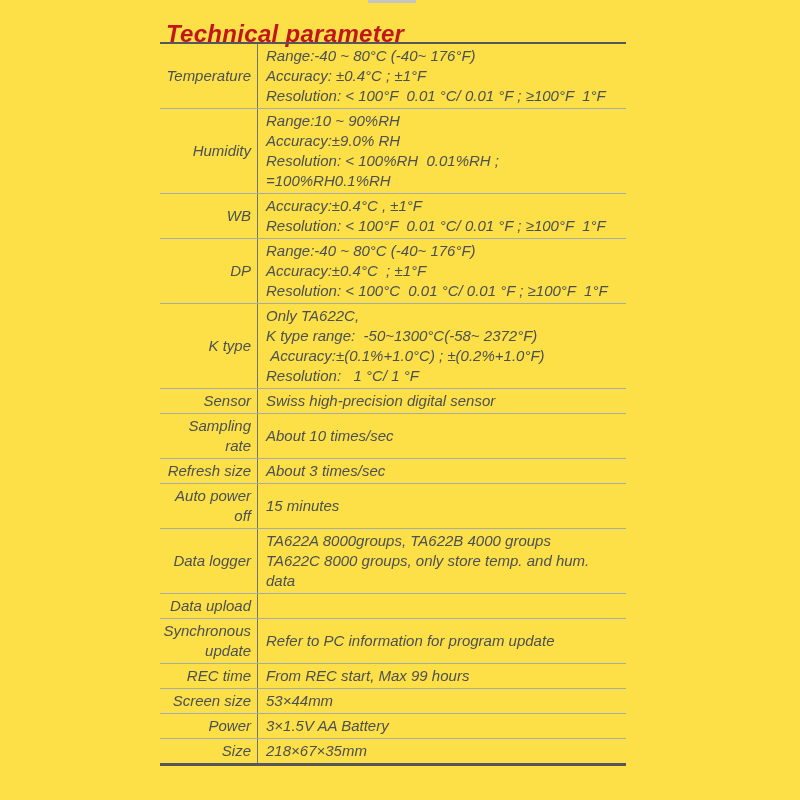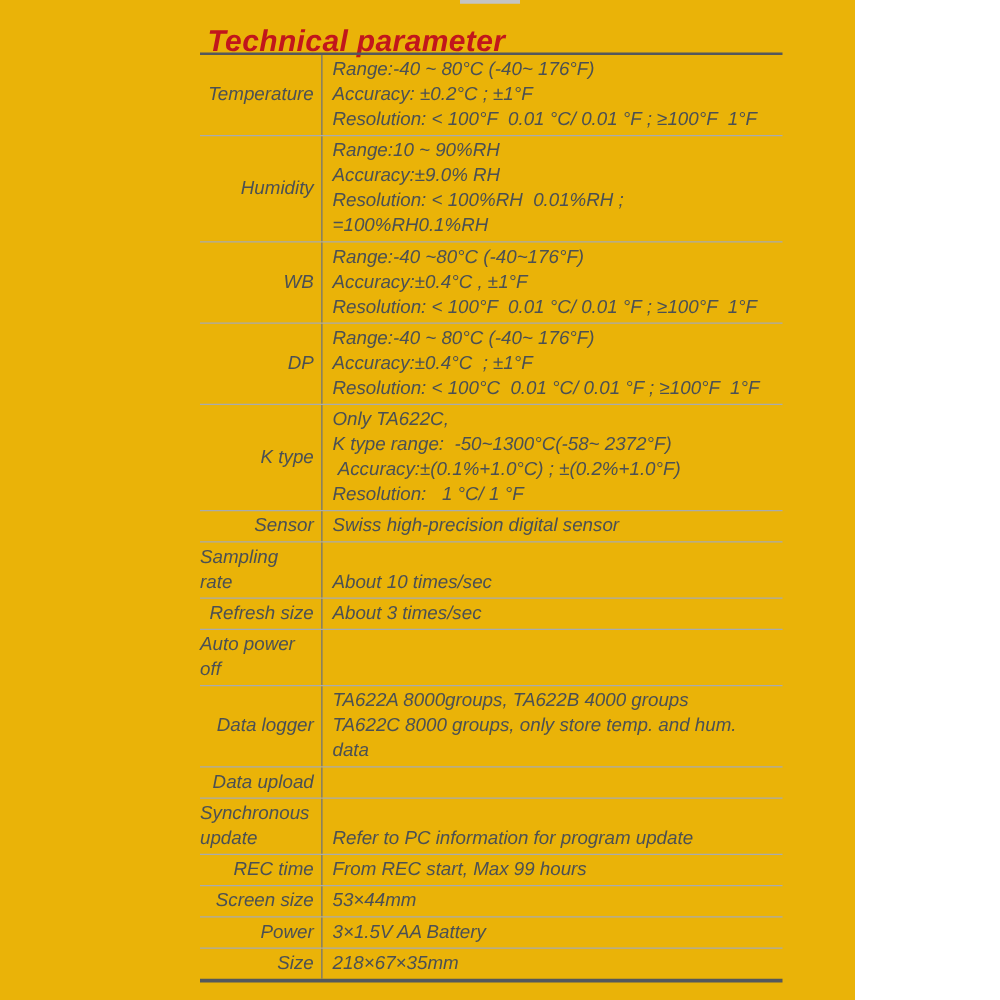--- a/index.html
+++ b/index.html
@@ -7,22 +7,22 @@
     background: #ffffff;
     width: 800px; height: 800px;
     overflow: hidden;
   }
   body {
     font-family: "Liberation Sans", sans-serif;
     color: #4b5054;
   }
   .page {
     position: relative;
-    width: 684px; height: 800px;
-    background: #eab308;
+    width: 800px; height: 800px;
+    background: #fde047;
   }
   .remnant {
     position: absolute;
     left: 368px; top: 0;
     width: 48px; height: 3px;
     background: #c4c4c4;
   }
   .title {
     position: absolute;
     left: 166px; top: 4px;
@@ -50,60 +50,60 @@
   }
   .row:last-child { border-bottom: none; }
   .cell-label {
     flex: 0 0 98px;
     width: 98px;
     box-sizing: border-box;
     border-right: 1px solid #6f7377;
     display: flex;
     align-items: center;
     justify-content: flex-end;
+    text-align: right;
     padding: 2px 6px 2px 0;
   }
   .cell-value {
     flex: 1;
     display: flex;
     flex-direction: column;
-    justify-content: flex-end;
+    justify-content: center;
     padding: 2px 4px 2px 8px;
   }
   .value-line { white-space: pre-wrap; }
 </style>
 </head>
 <body>
 
 <div class="page">
   <div class="remnant"></div>
   <h1 class="title">Technical parameter</h1>
   <div class="spec-table">
   <div class="row">
     <div class="cell-label">Temperature</div>
     <div class="cell-value">
           <div class="value-line">Range:-40 ~ 80°C (-40~ 176°F)</div>
-          <div class="value-line">Accuracy: ±0.2°C ; ±1°F</div>
+          <div class="value-line">Accuracy: ±0.4°C ; ±1°F</div>
           <div class="value-line">Resolution: &lt; 100°F  0.01 °C/ 0.01 °F ; ≥100°F  1°F</div>
         </div>
   </div>
 
   <div class="row">
     <div class="cell-label">Humidity</div>
     <div class="cell-value">
           <div class="value-line">Range:10 ~ 90%RH</div>
           <div class="value-line">Accuracy:±9.0% RH</div>
           <div class="value-line">Resolution: &lt; 100%RH  0.01%RH ; =100%RH0.1%RH</div>
         </div>
   </div>
 
   <div class="row">
     <div class="cell-label">WB</div>
     <div class="cell-value">
-          <div class="value-line">Range:-40 ~80°C (-40~176°F)</div>
           <div class="value-line">Accuracy:±0.4°C , ±1°F</div>
           <div class="value-line">Resolution: &lt; 100°F  0.01 °C/ 0.01 °F ; ≥100°F  1°F</div>
         </div>
   </div>
 
   <div class="row">
     <div class="cell-label">DP</div>
     <div class="cell-value">
           <div class="value-line">Range:-40 ~ 80°C (-40~ 176°F)</div>
           <div class="value-line">Accuracy:±0.4°C  ; ±1°F</div>
@@ -137,20 +137,23 @@
 
   <div class="row">
     <div class="cell-label">Refresh size</div>
     <div class="cell-value">
           <div class="value-line">About 3 times/sec</div>
         </div>
   </div>
 
   <div class="row">
     <div class="cell-label">Auto power off</div>
+    <div class="cell-value">
+          <div class="value-line">15 minutes</div>
+        </div>
   </div>
 
   <div class="row">
     <div class="cell-label">Data logger</div>
     <div class="cell-value">
           <div class="value-line">TA622A 8000groups, TA622B 4000 groups</div>
           <div class="value-line">TA622C 8000 groups, only store temp. and hum.</div>
           <div class="value-line">data</div>
         </div>
   </div>

